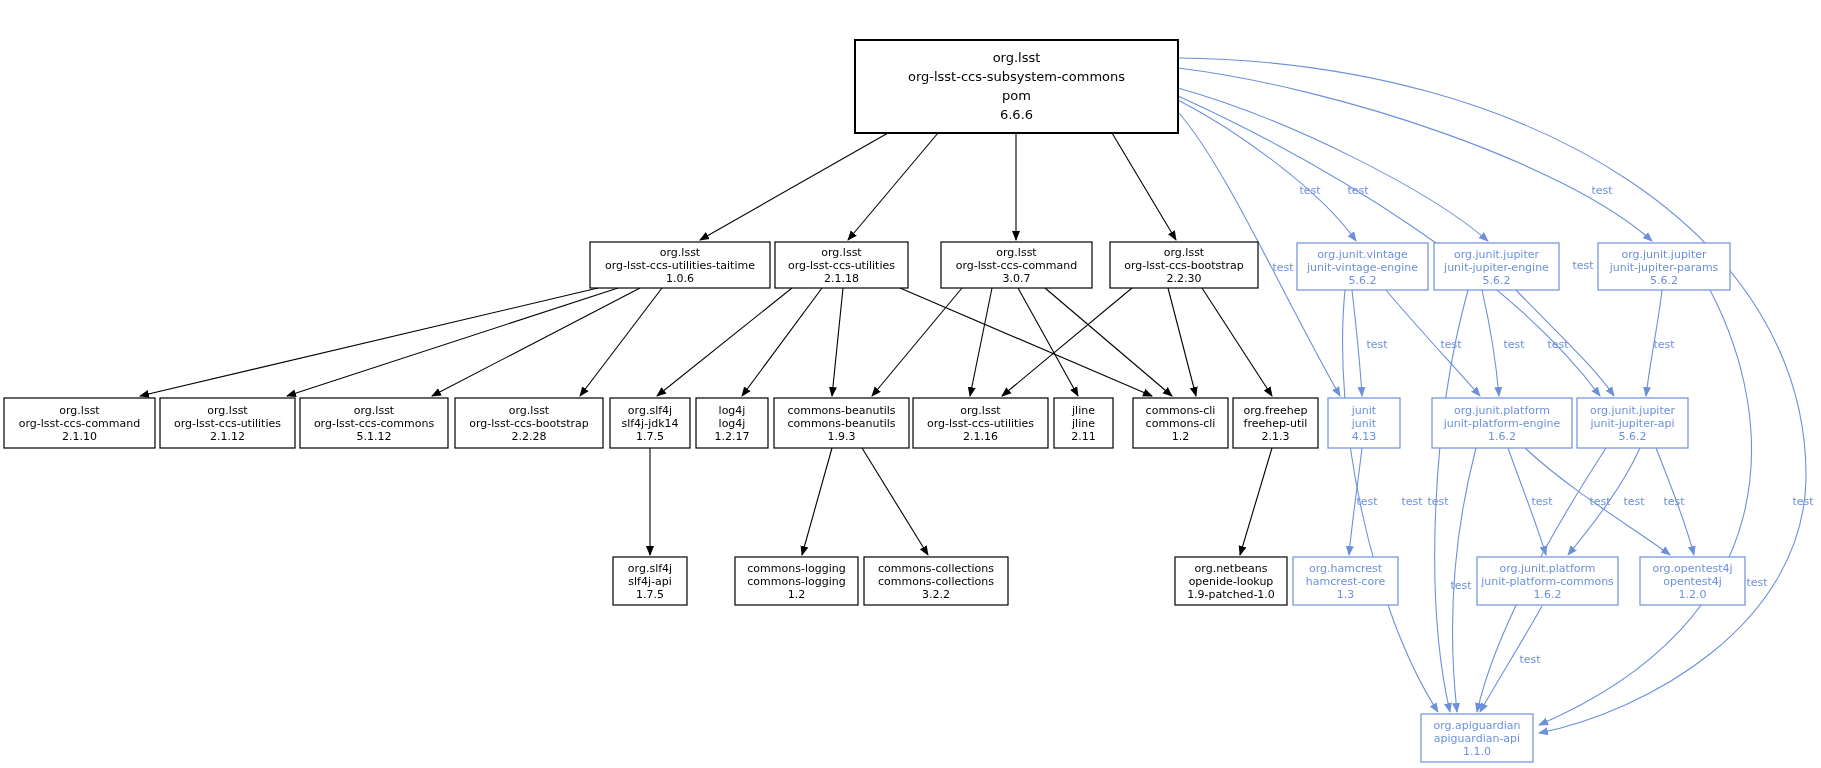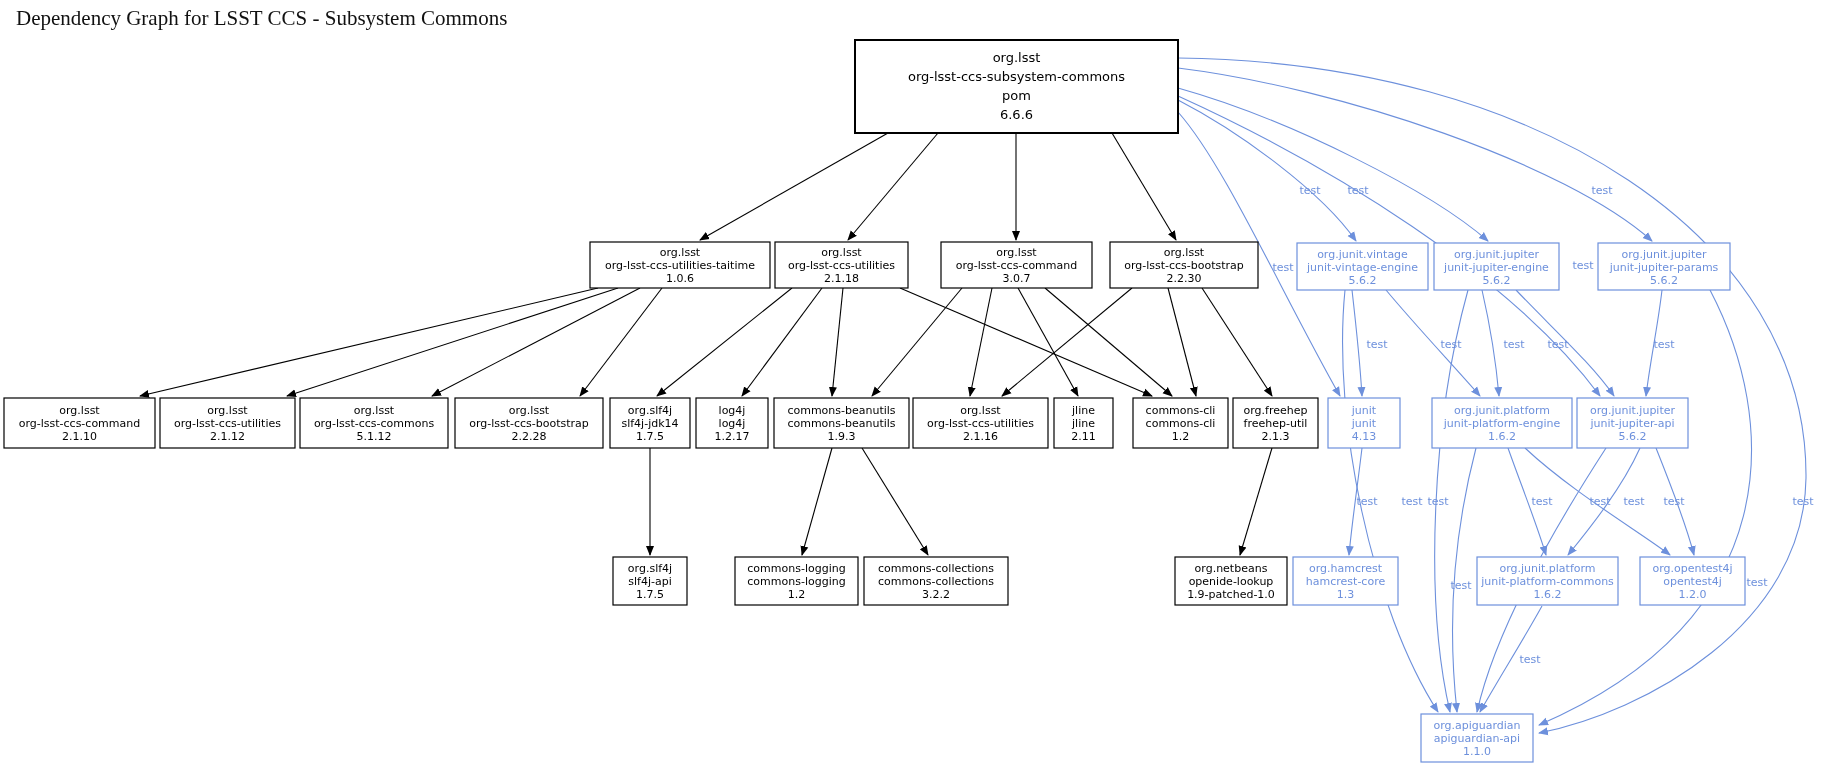--- a/index.html
+++ b/index.html
@@ -276,14 +276,13 @@
         <text x="1757" y="586" class="edge-label" fill="#6d90dc">test</text>
         <text x="1367" y="505" class="edge-label" fill="#6d90dc">test</text>
         <text x="1542" y="505" class="edge-label" fill="#6d90dc">test</text>
         <text x="1600" y="505" class="edge-label" fill="#6d90dc">test</text>
         <text x="1461" y="589" class="edge-label" fill="#6d90dc">test</text>
         <text x="1634" y="505" class="edge-label" fill="#6d90dc">test</text>
         <text x="1674" y="505" class="edge-label" fill="#6d90dc">test</text>
         <text x="1530" y="663" class="edge-label" fill="#6d90dc">test</text>
       </g>
   </svg>
-  <div id="page-title">Dependency Graph for LSST CCS - Subsystem Commons</div>
 </div>
 
 </body></html>

